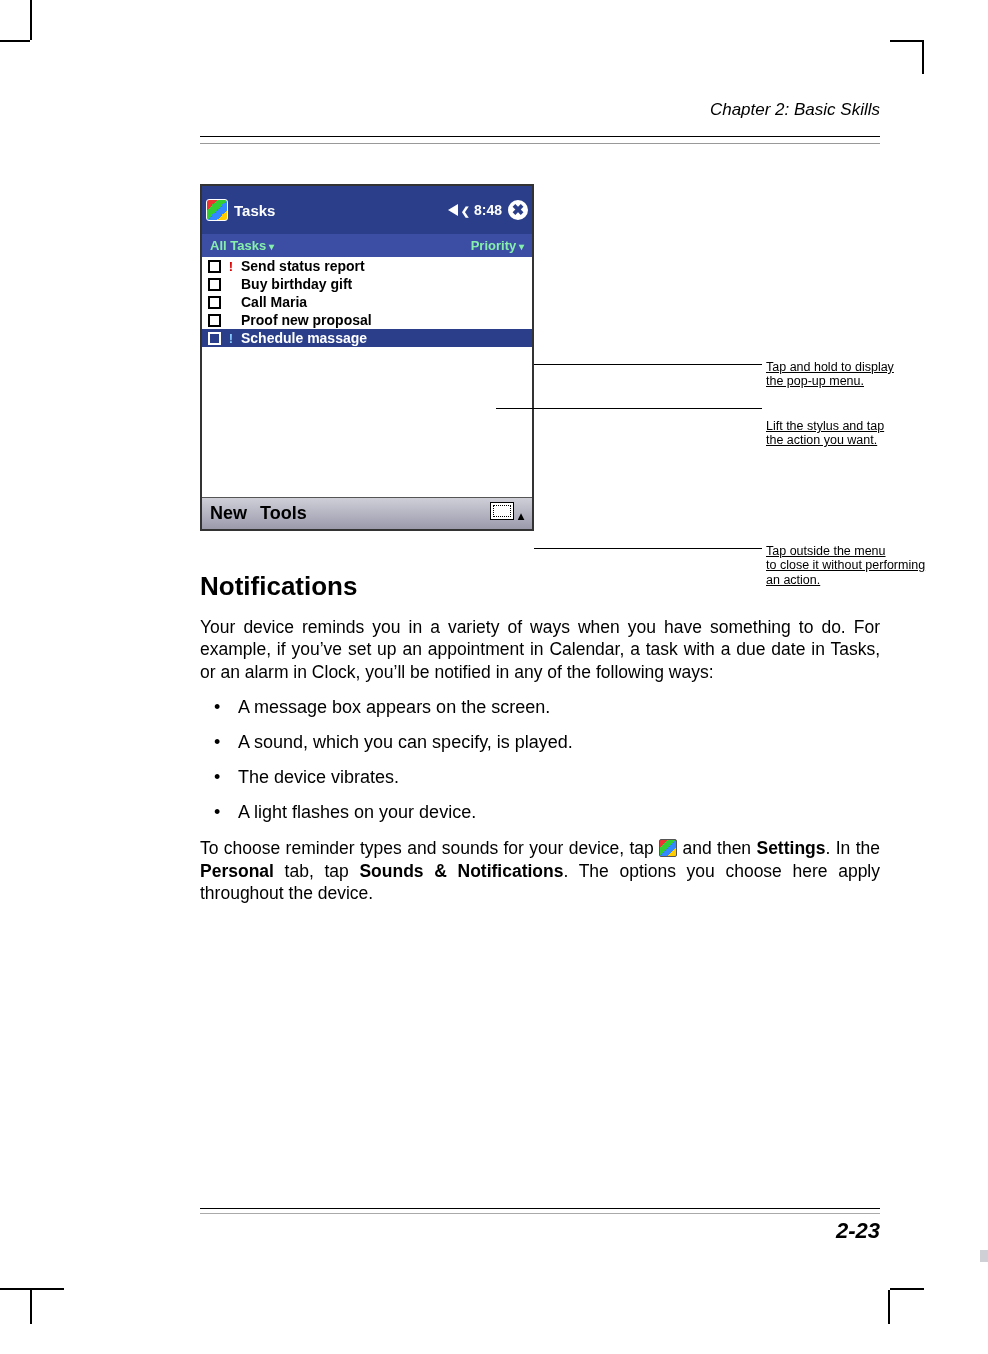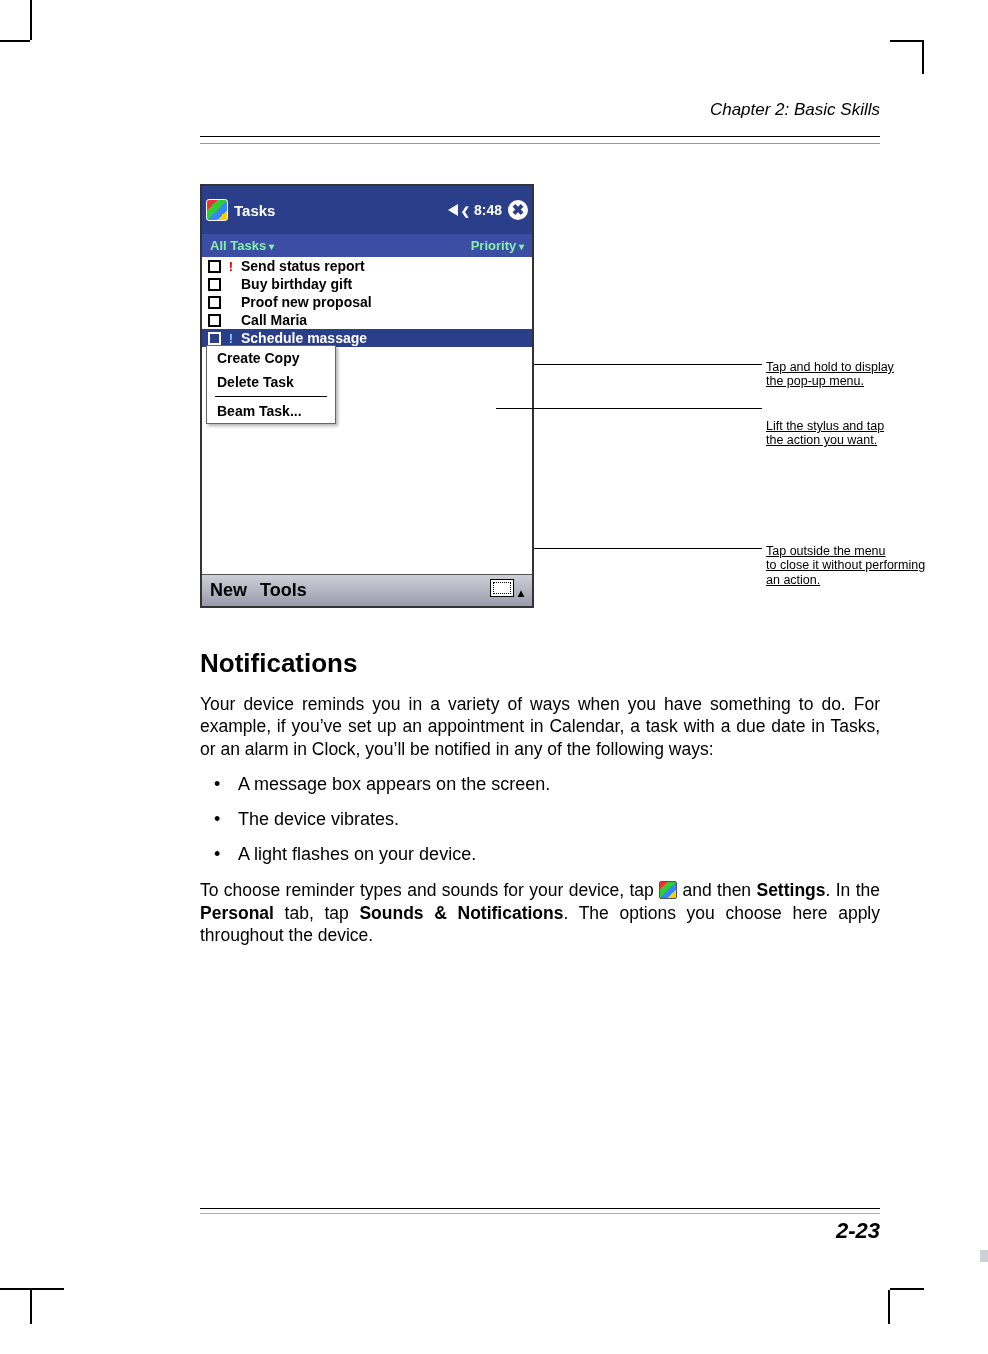--- a/index.html
+++ b/index.html
@@ -240,37 +240,31 @@
           <span class="tname">Send status report</span>
         </div>
         <div class="trow">
           <span class="cbox"></span>
           <span class="pri none">.</span>
           <span class="tname">Buy birthday gift</span>
         </div>
         <div class="trow">
           <span class="cbox"></span>
           <span class="pri none">.</span>
+          <span class="tname">Call Maria</span>
+        </div>
+        <div class="trow">
+          <span class="cbox"></span>
+          <span class="pri none">.</span>
           <span class="tname">Proof new proposal</span>
-        </div>
-        <div class="trow">
-          <span class="cbox"></span>
-          <span class="pri none">.</span>
-          <span class="tname">Call Maria</span>
         </div>
         <div class="trow sel">
           <span class="cbox"></span>
           <span class="pri">!</span>
           <span class="tname">Schedule massage</span>
-        </div>
-        <div class="ctxmenu">
-          <div>Create Copy</div>
-          <div>Delete Task</div>
-          <hr>
-          <div>Beam Task...</div>
         </div>
         <div class="whitespace"></div>
       </div>
       <div class="bottombar">
         <span class="bb-left">
           <span>New</span>
           <span>Tools</span>
         </span>
         <span><span class="kbdicon"></span><span class="uparr"></span></span>
       </div>
@@ -295,20 +289,21 @@
       </div>
     </div>
   </div>
 
   <h2 class="sect">Notifications</h2>
 
   <p class="body">Your device reminds you in a variety of ways when you have something to do. For example, if you’ve set up an appointment in Calendar, a task with a due date in Tasks, or an alarm in Clock, you’ll be notified in any of the following ways:</p>
 
   <ul class="b">
     <li>A message box appears on the screen.</li>
+    <li>A sound, which you can specify, is played.</li>
     <li>The device vibrates.</li>
     <li>A light flashes on your device.</li>
   </ul>
 
   <p class="body">
     <span>To choose reminder types and sounds for your device, tap </span><span class="inline-icon"></span><span> and then </span><b>Settings</b><span>. In the </span><b>Personal</b><span> tab, tap </span><b>Sounds &amp; Notifications</b><span>. The options you choose here apply throughout the device.</span>
   </p>
 </div>
 
 <div class="footer">

